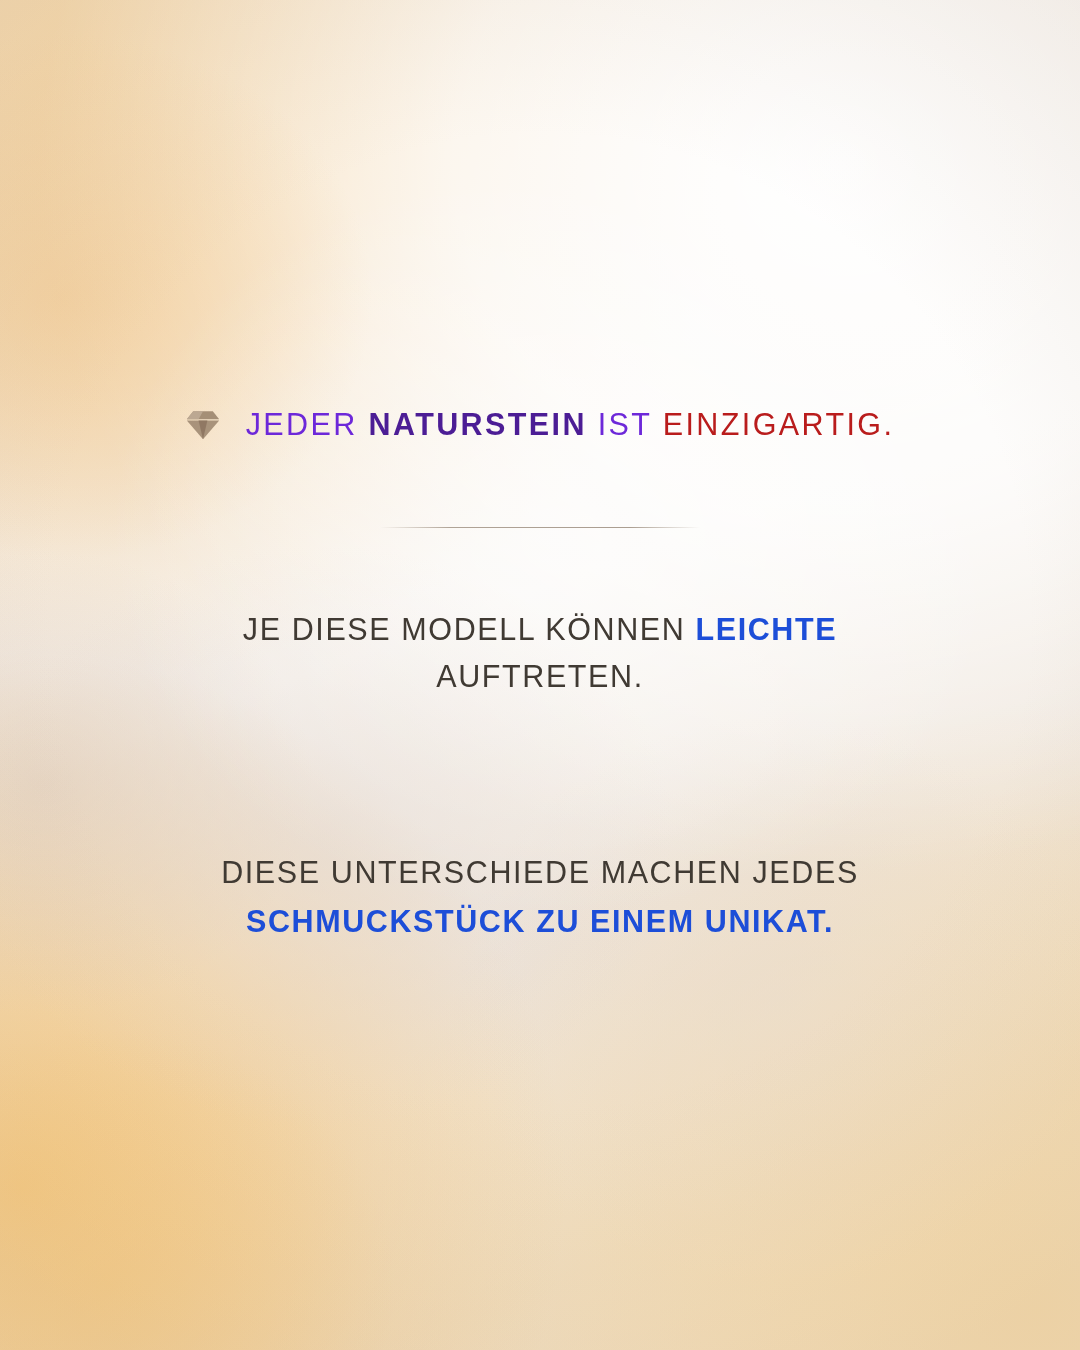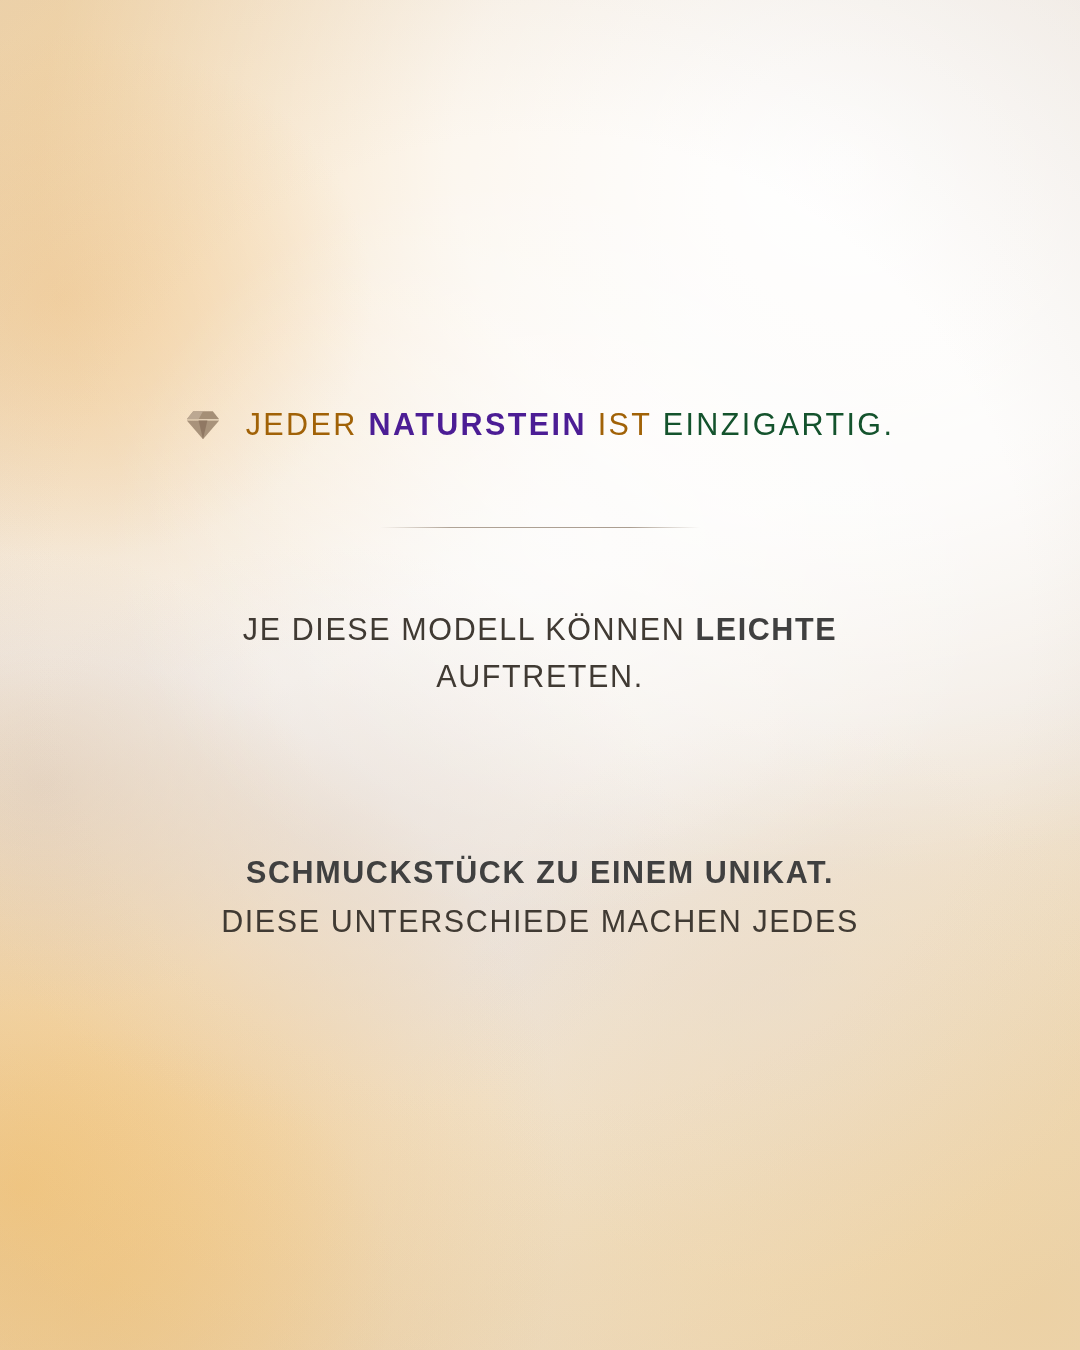--- a/index.html
+++ b/index.html
@@ -81,29 +81,29 @@
   }
   .headline {
     font-size: 30.5px;
     letter-spacing: 2.4px;
     line-height: 1.2;
     white-space: nowrap;
     font-weight: 400;
     color: #3d352c;
   }
   .headline .w-muted {
-    color: #a16207;
+    color: #6d28d9;
     font-weight: 400;
   }
   .headline .w-strongmuted {
     color: #4c1d95;
     font-weight: 700;
   }
   .headline .w-dark {
-    color: #14532d;
+    color: #b91c1c;
     font-weight: 400;
   }
 
   .divider {
     position: absolute;
     top: 527px;
     left: 50%;
     transform: translateX(-50%);
     width: 320px;
     height: 1px;
@@ -131,21 +131,21 @@
     width: 860px;
     text-align: center;
     font-size: 30.5px;
     letter-spacing: 1.6px;
     line-height: 1.6;
     color: #403a33;
     font-weight: 400;
   }
   .para-block-1 b, .para-block-2 b {
     font-weight: 700;
-    color: #404040;
+    color: #1d4ed8;
   }
   .line { display: block; }
 </style>
 </head>
 <body>
 
 <div id="canvas">
 
   <div class="bg-layer bg-base"></div>
   <div class="bg-layer bg-warm-left"></div>
@@ -175,18 +175,18 @@
     </div>
 
     <div class="divider"></div>
 
     <div class="para-block-1">
       <span class="line"><span>JE DIESE MODELL KÖNNEN </span><b>LEICHTE</b></span>
       <span class="line"><span>AUFTRETEN.</span></span>
     </div>
 
     <div class="para-block-2">
+      <span class="line"><span>DIESE UNTERSCHIEDE MACHEN JEDES</span></span>
       <span class="line"><b>SCHMUCKSTÜCK ZU EINEM UNIKAT.</b></span>
-      <span class="line"><span>DIESE UNTERSCHIEDE MACHEN JEDES</span></span>
     </div>
 
   </div>
 </div>
 
 </body></html>

